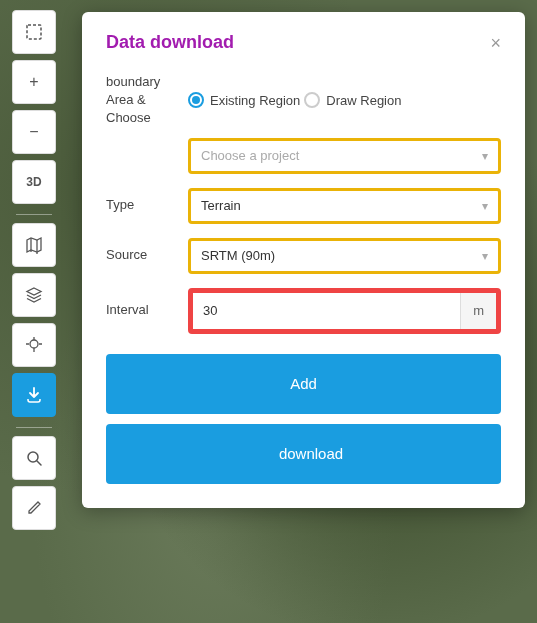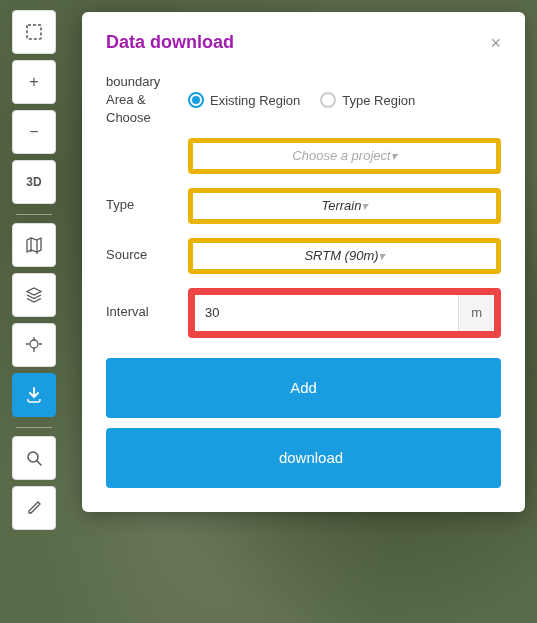--- a/index.html
+++ b/index.html
@@ -117,21 +117,21 @@
     }
 
     .form-control {
       flex: 1;
     }
 
     
     .radio-group {
       display: flex;
       align-items: center;
-      gap: 20px;
+      gap: 4px;
     }
 
     .radio-option {
       display: flex;
       align-items: center;
       gap: 6px;
       cursor: pointer;
     }
 
     .radio-circle {
@@ -158,46 +158,45 @@
 
     .radio-label {
       font-size: 13px;
       color: #444;
     }
 
     
     .select-dropdown {
       width: 100%;
       height: 36px;
-      border: 5px solid #eab308;
+      border: 3px solid #eab308;
       border-radius: 4px;
       padding: 0 10px;
       display: flex;
       align-items: center;
-      justify-content: center;
+      justify-content: space-between;
       background: white;
       cursor: pointer;
       color: #333;
       font-size: 13px;
-      font-style: italic;
     }
 
     .select-dropdown.placeholder {
       color: #aaa;
     }
 
     .chevron-icon {
       color: #aaa;
       font-size: 12px;
     }
 
     
     .interval-wrapper {
       display: flex;
-      border: 7px solid #ef4444;
+      border: 5px solid #ef4444;
       border-radius: 4px;
       overflow: hidden;
     }
 
     .interval-input {
       flex: 1;
       border: none;
       padding: 0 10px;
       height: 36px;
       font-size: 13px;
@@ -319,21 +318,21 @@
       <div>Choose</div>
     </div>
     <div class="form-control">
       <div class="radio-group">
         <label class="radio-option">
           <div class="radio-circle selected"></div>
           <span class="radio-label">Existing Region</span>
         </label>
         <label class="radio-option">
           <div class="radio-circle"></div>
-          <span class="radio-label">Type Region</span>
+          <span class="radio-label">Draw Region</span>
         </label>
       </div>
     </div>
   </div>
 
   <div class="form-row" style="margin-top: -4px; margin-bottom: 14px;">
     <div class="form-label"></div>
     <div class="form-control">
       <div class="select-dropdown placeholder">
         <span>Choose a project</span>

